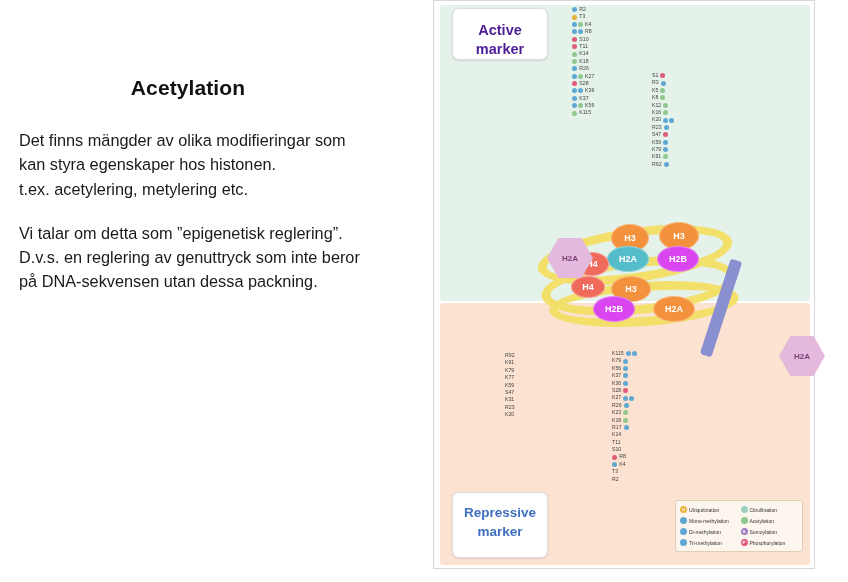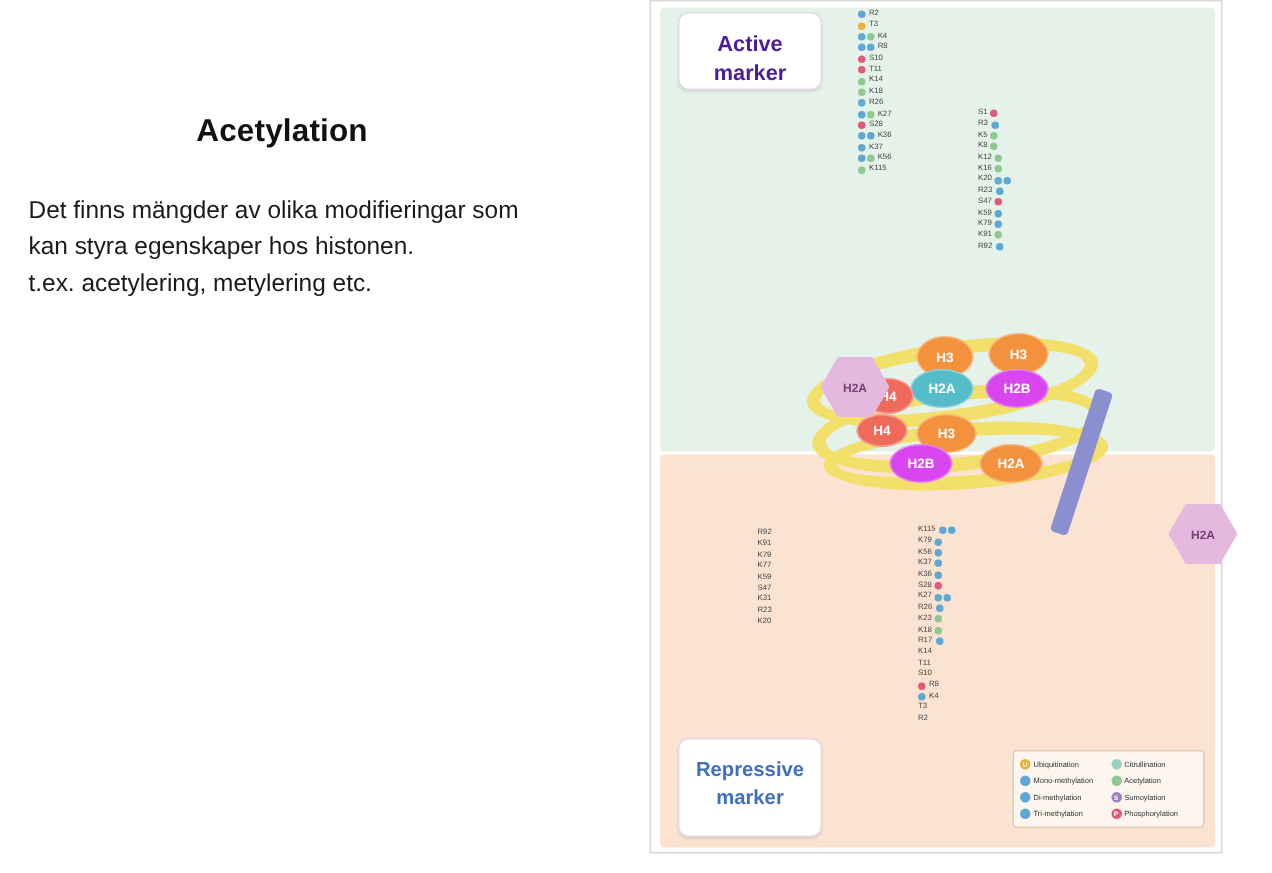--- a/index.html
+++ b/index.html
@@ -237,20 +237,21 @@
 </style>
 </head>
 <body>
 
 <div class="slide">
 
   <div class="text-col">
     <div class="slide-title">Acetylation</div>
     <div class="body-text">
       <p>Det finns mängder av olika modifieringar som<br>kan styra egenskaper hos histonen.<br>t.ex. acetylering, metylering etc.</p>
+      <p>Vi talar om detta som ”epigenetisk reglering”.<br>D.v.s. en reglering av genuttryck som inte beror<br>på DNA-sekvensen utan dessa packning.</p>
     </div>
   </div>
 
   <div class="figure">
     <div class="panel panel-active"></div>
     <div class="panel panel-repressive"></div>
   </div>
 
   <div class="marker-box marker-active">Active<br>marker</div>
   <div class="marker-box marker-repressive">Repressive<br>marker</div>

